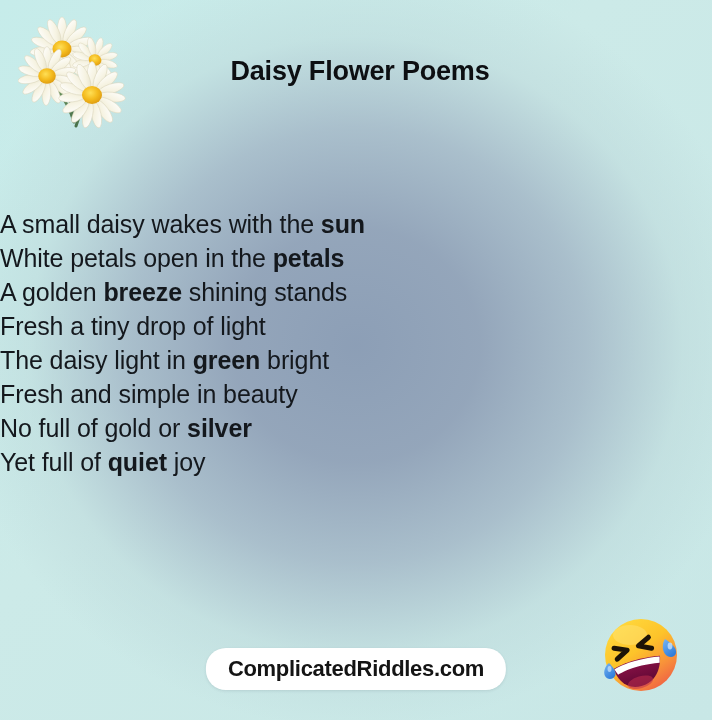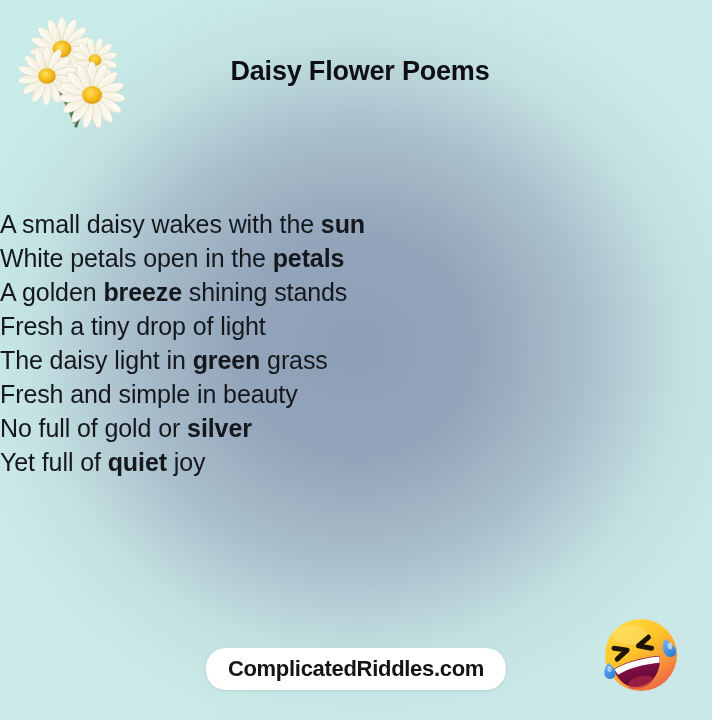--- a/index.html
+++ b/index.html
@@ -230,21 +230,21 @@
     </svg>
   </div>
 
   <div id="title">Daisy Flower Poems</div>
 
   <div id="poem">
     <div class="line"><span>A small daisy wakes with the </span><b>sun</b></div>
     <div class="line"><span>White petals open in the </span><b>petals</b></div>
     <div class="line"><span>A golden </span><b>breeze</b><span> shining stands</span></div>
     <div class="line"><span>Fresh a tiny drop of light</span></div>
-    <div class="line"><span>The daisy light in </span><b>green</b><span> grass</span></div>
+    <div class="line"><span>The daisy light in </span><b>green</b><span> bright</span></div>
     <div class="line"><span>Fresh and simple in beauty</span></div>
     <div class="line"><span>No full of gold or </span><b>silver</b></div>
     <div class="line"><span>Yet full of </span><b>quiet</b><span> joy</span></div>
   </div>
 
   <div id="footer-badge">
     <span>ComplicatedRiddles.com</span>
   </div>
 
   <div id="rofl-emoji">

